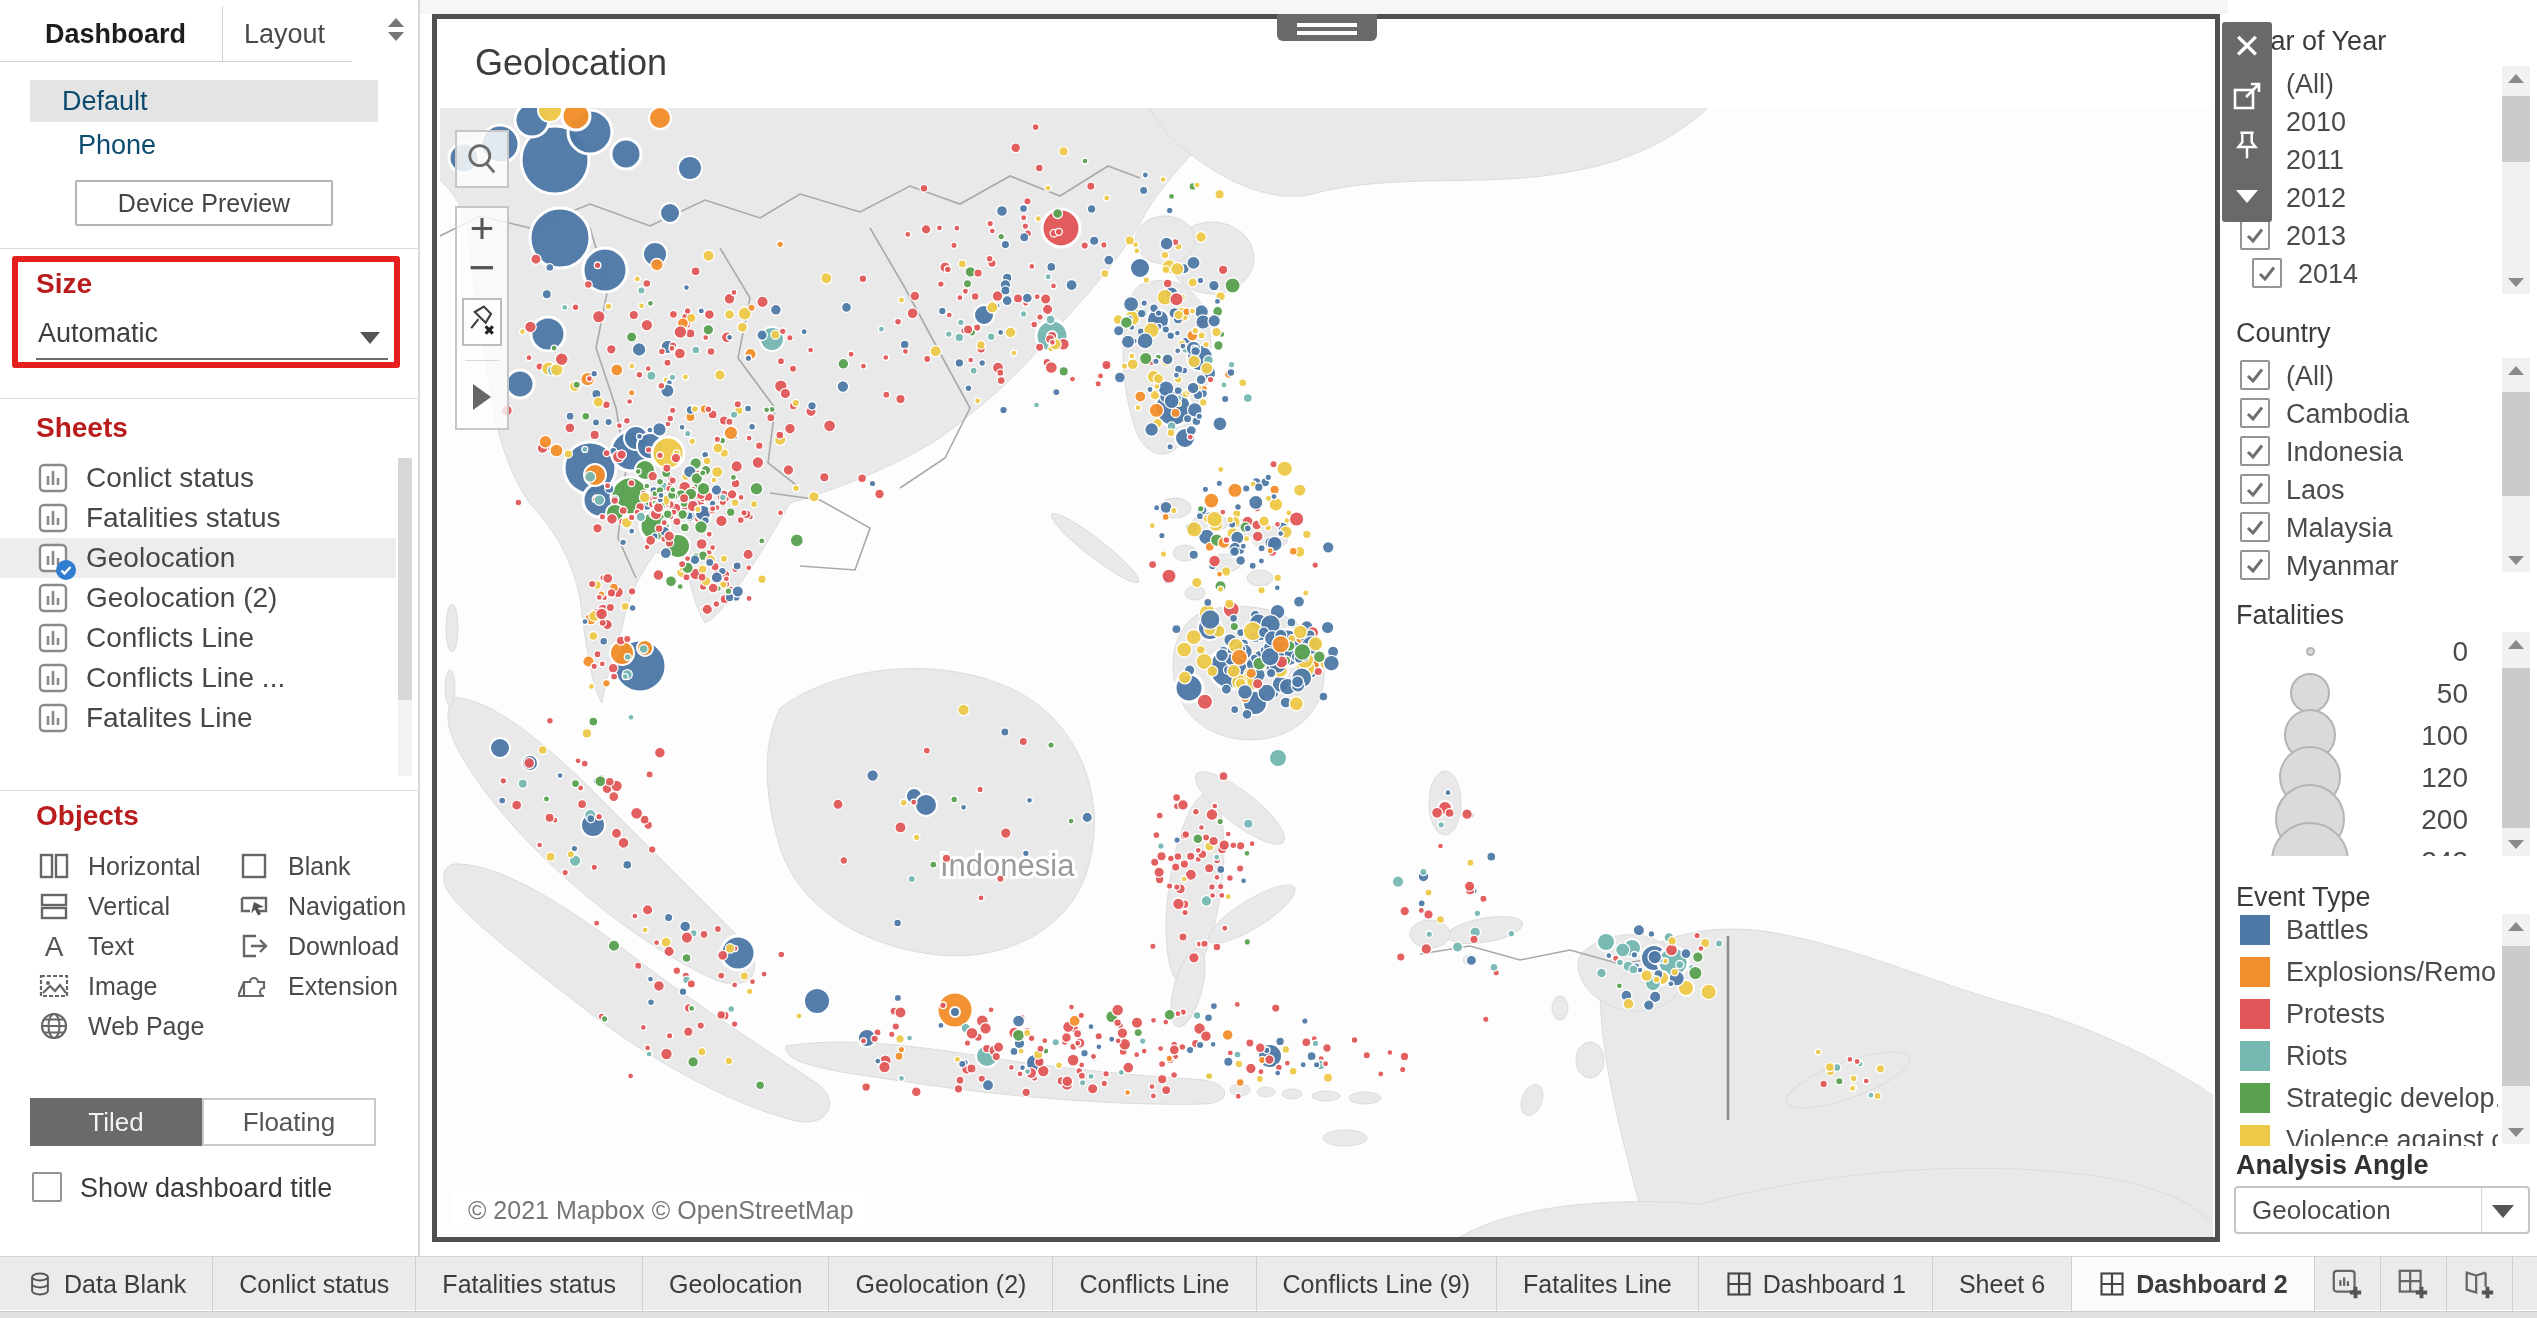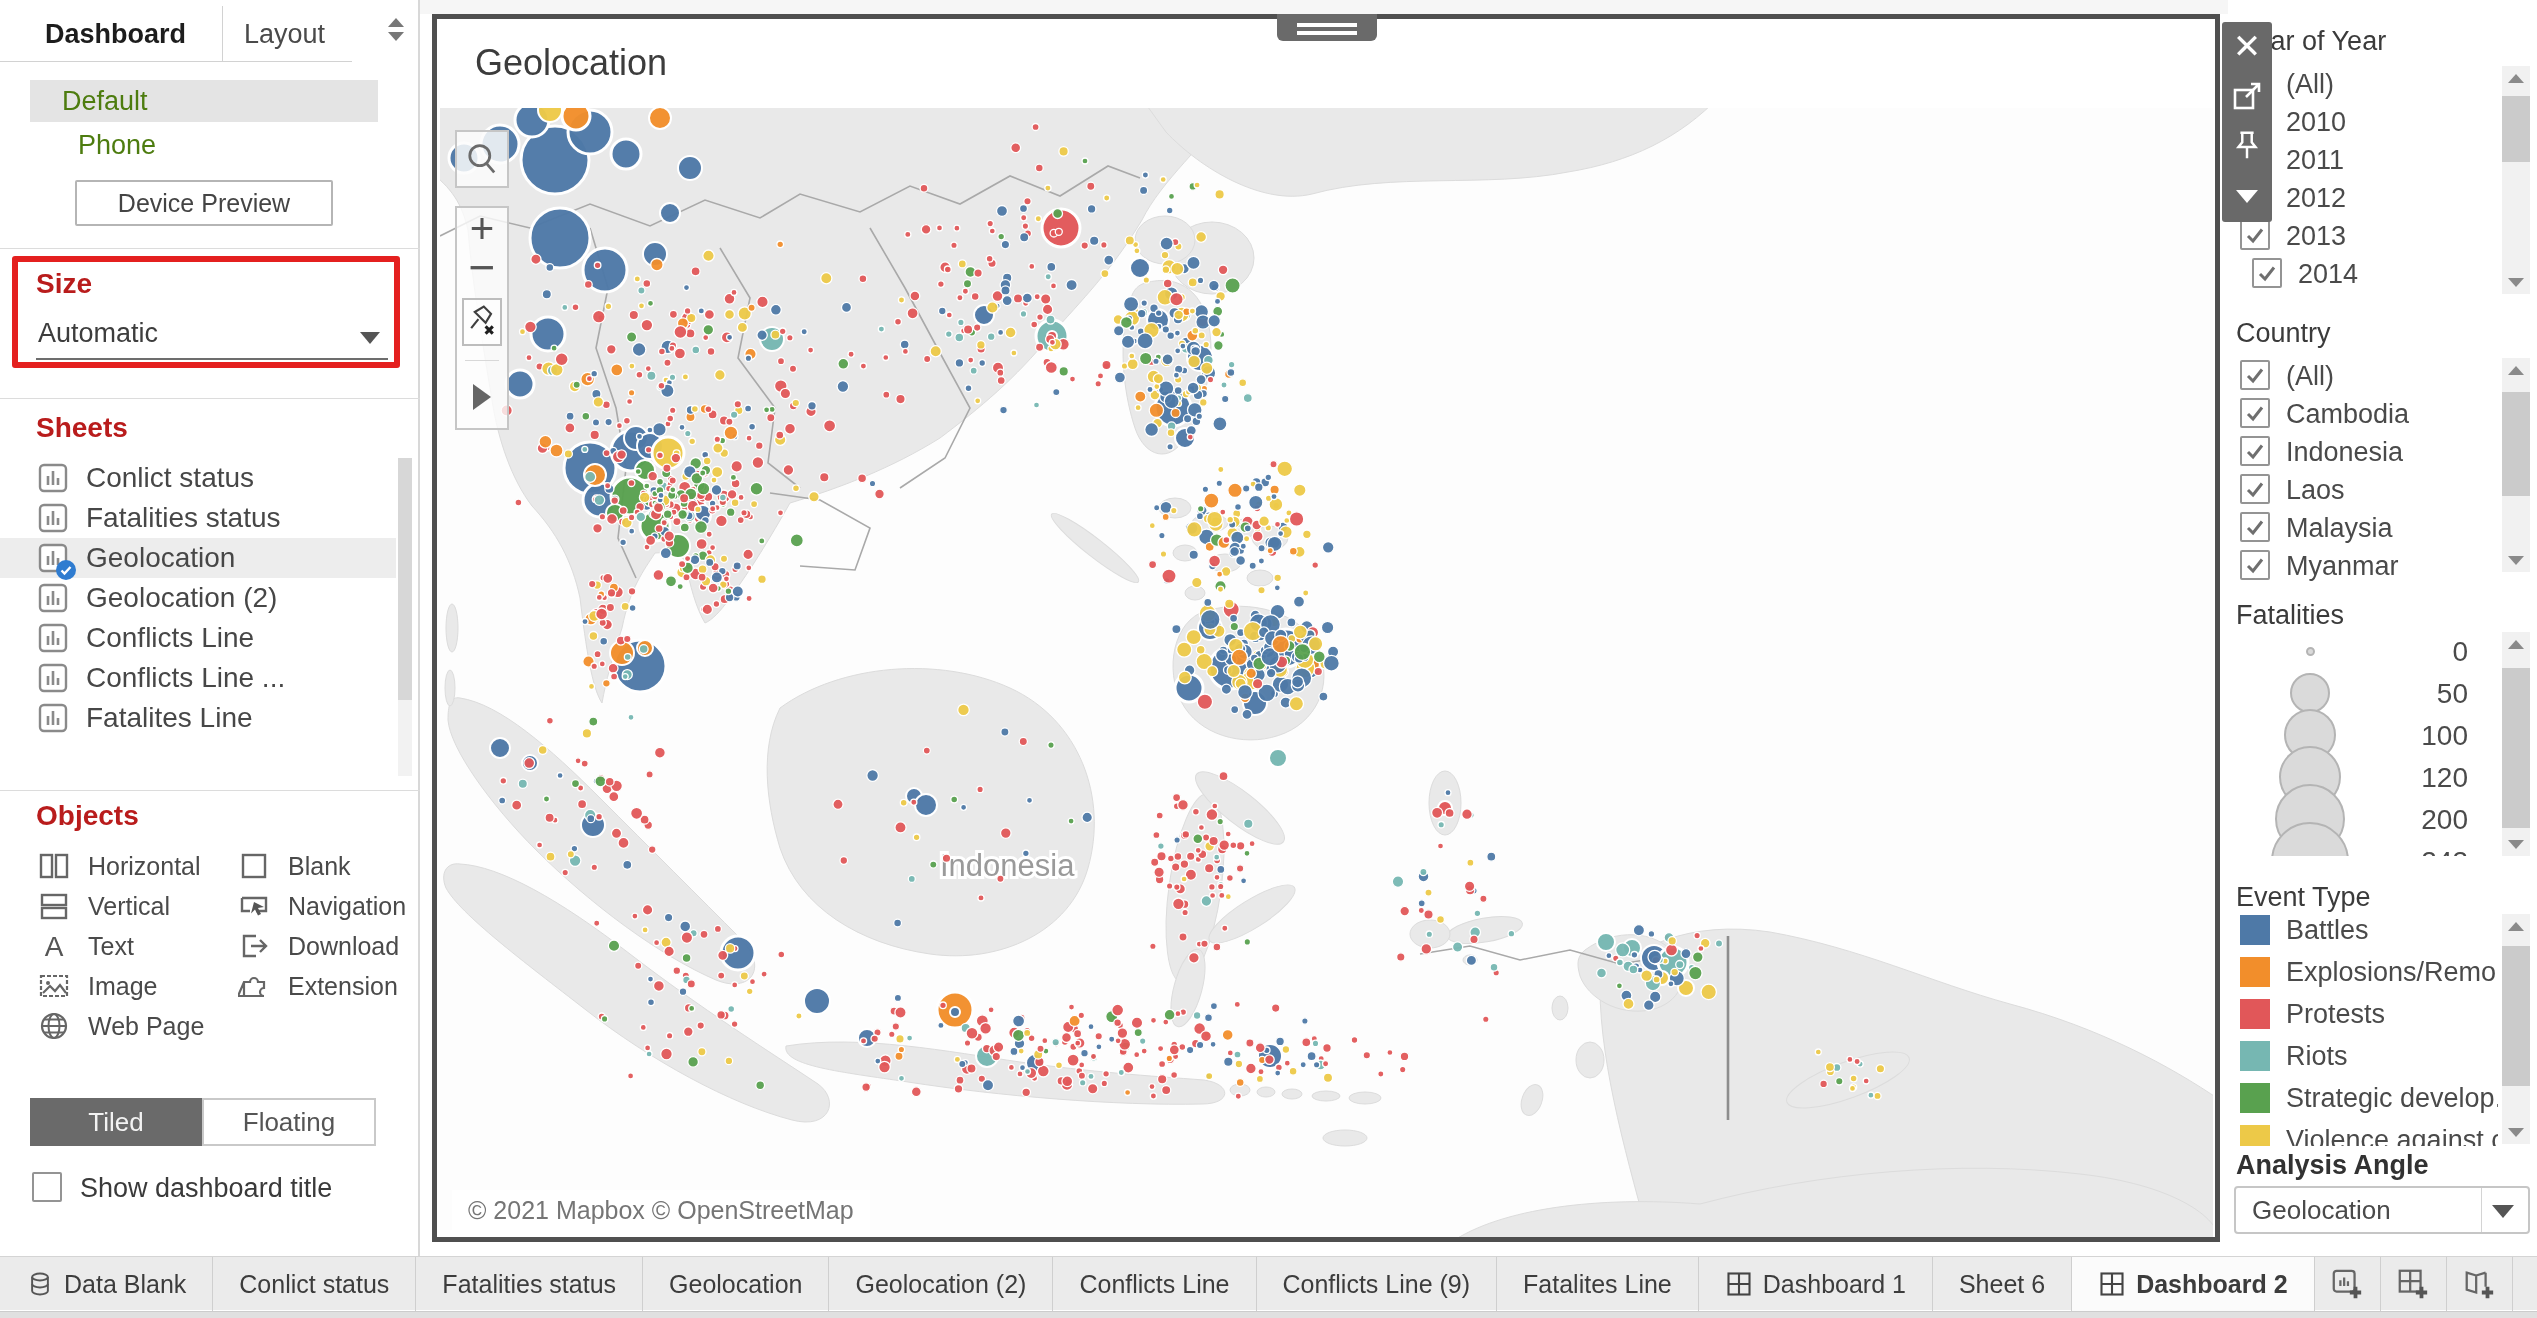--- a/index.html
+++ b/index.html
@@ -11,21 +11,21 @@
   #left-panel { left:0; top:0; width:420px; height:1256px; background:#fff; border-right:2px solid #d8d8d8; }
   .pane-tabs { position:absolute; left:0; top:6px; width:352px; height:56px; border-bottom:1px solid #d2d2d2; }
   .pane-tab { position:absolute; top:0; height:56px; line-height:56px; font-size:27px; color:#4a4a4a; }
   .pane-tab.active { font-weight:bold; color:#1d1d1d; }
   #tab-dashboard { left:45px; }
   #tab-layout { left:244px; }
   .pane-tab-divider { position:absolute; left:222px; top:0; width:1px; height:56px; background:#d2d2d2; }
   .sort-glyph { position:absolute; left:388px; top:12px; width:18px; height:32px; }
   .sort-glyph .tri-up { width:0;height:0;border-left:8px solid transparent;border-right:8px solid transparent;border-bottom:9px solid #777; margin-bottom:5px;}
   .sort-glyph .tri-dn { width:0;height:0;border-left:8px solid transparent;border-right:8px solid transparent;border-top:9px solid #777;}
-  .device-row { position:absolute; left:30px; width:348px; height:42px; line-height:42px; font-size:27px; color:#4d7c0f; padding-left:32px; }
+  .device-row { position:absolute; left:30px; width:348px; height:42px; line-height:42px; font-size:27px; color:#0c4a6e; padding-left:32px; }
   #row-default { top:80px; background:#e4e4e4; }
   #row-phone { top:124px; padding-left:48px; }
   #device-preview-btn { position:absolute; left:75px; top:180px; width:258px; height:46px; border:2px solid #b5b5b5; border-radius:2px; background:#fff; font-size:25px; color:#444; text-align:center; line-height:43px; }
   .h-divider { position:absolute; left:0; width:420px; height:1px; background:#dcdcdc; }
   .section-header { position:absolute; left:36px; font-size:28px; font-weight:bold; color:#b91c1c; }
   #annotation-red-box { position:absolute; left:12px; top:256px; width:388px; height:112px; border:6px solid #e4201f; border-radius:3px; pointer-events:none; }
   #size-value-row { position:absolute; left:38px; top:318px; width:350px; height:38px; font-size:27px; color:#3d3d3d; }
   #size-underline { position:absolute; left:36px; top:358px; width:352px; height:2px; background:#6d6d6d; }
   #size-caret { position:absolute; left:360px; top:332px; width:0; height:0; border-left:10px solid transparent; border-right:10px solid transparent; border-top:12px solid #555; }
 

